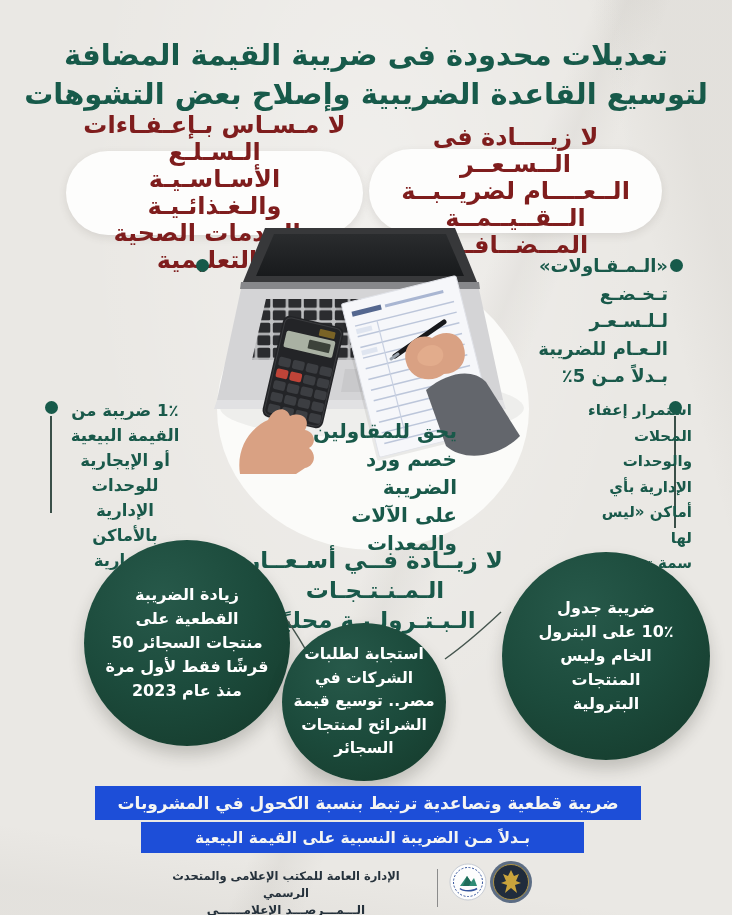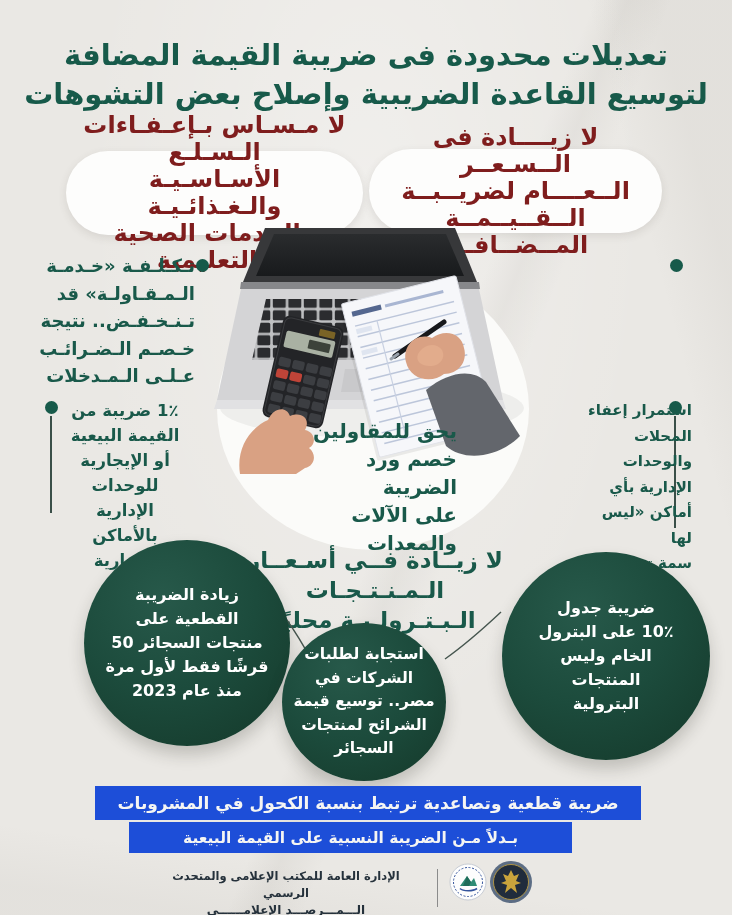--- a/index.html
+++ b/index.html
@@ -142,27 +142,27 @@
     </g>
 
     <path d="M216,168 C238,150 262,146 276,160 L310,214 C288,236 254,240 236,224 Z" fill="#63666c"></path>
     <line x1="185" y1="134" x2="234" y2="100" stroke="#17181b" stroke-width="5" stroke-linecap="round"></line>
     <line x1="181" y1="137" x2="188" y2="132" stroke="#9aa2ab" stroke-width="3" stroke-linecap="round"></line>
     <path d="M196,140 C192,124 206,110 222,116 C236,106 252,112 254,126 C258,140 248,152 234,152 C222,162 200,158 196,140 Z" fill="#d9a183"></path>
     <path d="M208,132 C214,122 226,120 232,128 C236,136 230,144 220,144 C212,144 205,140 208,132 Z" fill="#e2ac8c"></path>
   </svg>
 
   <div class="abs dot" style="left:196px;top:259px;"></div>
-  <div class="abs note pre rtl" style="left:38px;top:252px;width:157px;text-align:right;font-size:18px;line-height:27.5px;">تـكـلـفـة «خـدمـة
-الـمـقـاولـة» قد
-تـنـخـفـض.. نتيجة
-خـصـم الـضـرائـب
-عـلـى الـمـدخلات</div>
 
   <div class="abs dot" style="left:670px;top:259px;"></div>
+  <div class="abs note pre rtl" style="left:524px;top:252px;width:144px;text-align:right;font-size:18px;line-height:27.5px;">«الـمـقـاولات»
+تـخـضـع
+لـلـسـعـر
+الـعـام للضريبة
+بـدلاً مـن 5٪</div>
 
   <div class="abs dot" style="left:45px;top:401px;"></div>
   <div class="abs vline" style="left:50px;top:416px;height:97px;"></div>
   <div class="abs note pre rtl" style="left:60px;top:398px;width:130px;text-align:center;font-size:16.5px;line-height:25px;">1٪ ضريبة من
 القيمة البيعية
 أو الإيجارية
 للوحدات الإدارية
 بالأماكن
 التجارية</div>
 
@@ -197,21 +197,21 @@
 الخام وليس
 المنتجات
 البترولية</div>
   <div class="abs gcircle pre rtl" style="left:282px;top:623px;width:164px;height:158px;font-size:15.5px;line-height:23.5px;">استجابة لطلبات
 الشركات في
 مصر.. توسيع قيمة
 الشرائح لمنتجات
 السجائر</div>
 
   <div class="abs bar rtl" style="left:95px;top:786px;width:546px;height:34px;font-size:17px;">ضريبة قطعية وتصاعدية ترتبط بنسبة الكحول في المشروبات</div>
-  <div class="abs bar rtl" style="left:129px;top:822px;width:443px;height:31px;font-size:15.5px;">بـدلاً مـن الضريبة النسبية على القيمة البيعية</div>
+  <div class="abs bar rtl" style="left:141px;top:822px;width:443px;height:31px;font-size:15.5px;">بـدلاً مـن الضريبة النسبية على القيمة البيعية</div>
 
   <div class="abs footer-text rtl" style="left:150px;top:868px;width:272px;font-size:11.5px;line-height:17px;">
     <div>الإدارة العامة للمكتب الإعلامى والمتحدث الرسمي</div>
     <div style="font-size:12px;">الـــمـــرصـــد الإعلامــــــي</div>
   </div>
   <div class="abs" style="left:437px;top:869px;width:1px;height:38px;background:#8b8b8b;"></div>
 
   <svg class="abs" style="left:449px;top:863px;" width="38" height="38" viewBox="0 0 38 38">
     <circle cx="19" cy="19" r="18" fill="#fdfdfd" stroke="#c7ccd4" stroke-width="1"></circle>
     <circle cx="19" cy="19" r="14.5" fill="none" stroke="#33539c" stroke-width="1" stroke-dasharray="2 1.6"></circle>

